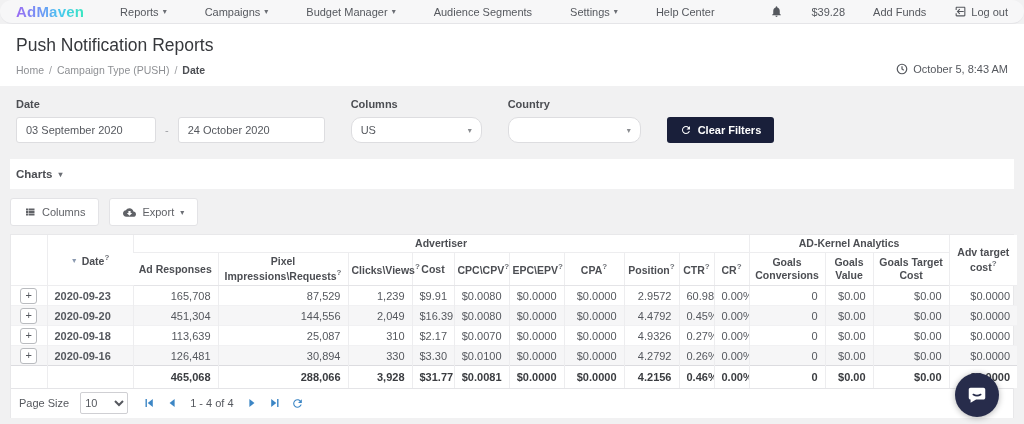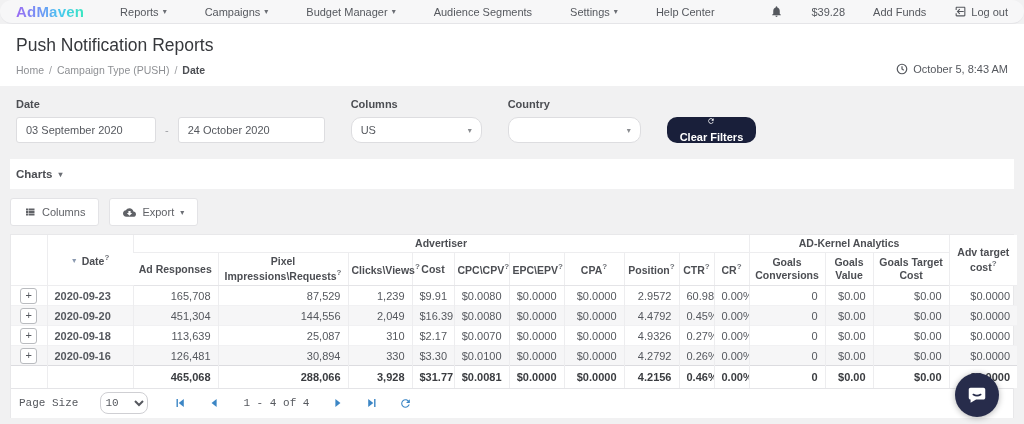--- a/index.html
+++ b/index.html
@@ -48,23 +48,23 @@
   .input-from { width: 140px; } .input-to { width: 147px; }
   .range-sep { color: #9b9da1; font-size: 11px; }
   .fake-select {
     height: 26px; border: 1px solid #dddde0; border-radius: 10px; background: #fff;
     font-size: 11px; color: #55585e; padding: 0 9px; display: flex; align-items: center;
     justify-content: space-between; cursor: pointer;
   }
   .select-campaign { width: 131px; } .select-country { width: 133px; }
   .fake-select .caret { color: #8a8c90; }
   .clear-filters-btn {
-    height: 26px; background: #191f3a; color: #fff; border: none; border-radius: 10px;
+    height: 26px; background: #191f3a; color: #fff; border: none; border-radius: 3px;
     font-family: inherit; font-size: 11px; font-weight: 700; padding: 0 13px;
-    display: inline-flex; align-items: center; gap: 6px; cursor: pointer; margin-left: 0; flex-direction: column;
+    display: inline-flex; align-items: center; gap: 6px; cursor: pointer; margin-left: 0;
   }
   
   .charts-bar {
     background: #fff; margin: 3px 10px 0 10px; height: 30px;
     display: flex; align-items: center; padding: 0 6px;
   }
   .charts-toggle { font-size: 11.5px; font-weight: 700; color: #4c4e53; display: flex; align-items: center; gap: 6px; cursor: pointer; }
   
   .toolbar { padding: 9px 16px 8px 10px; display: flex; align-items: center; gap: 10px; }
   .tool-btn {
@@ -94,24 +94,24 @@
   td.cell-date { text-align: left; font-weight: bold; }
   td.expand-cell { text-align: center; padding: 0; }
   .expand-btn {
     width: 17px; height: 16px; border: 1px solid #b9bbbf; border-radius: 3px; background: #fff;
     font-size: 11px; line-height: 13px; color: #55585e; cursor: pointer; padding: 0;
   }
   tfoot td { font-weight: 700; color: #3a3c40; height: 22px; border-top: 1px solid #dcdce0; background: #fff; }
   
   .pagination {
     background: #fff; border-top: 1px solid #e4e4e7; height: 30px;
-    display: flex; align-items: center; gap: 18px; padding: 0 8px; font-size: 11px; color: #55585e; font-family: Liberation Mono, monospace;
+    display: flex; align-items: center; gap: 7px; padding: 0 8px; font-size: 11px; color: #55585e;
   }
   .page-size-select {
-    height: 22px; width: 48px; border: 1px solid #cfcfd3; border-radius: 8px;
+    height: 22px; width: 48px; border: 1px solid #cfcfd3; border-radius: 2px;
     font-family: inherit; font-size: 11px; color: #55585e; background: #fff; margin: 0 6px 0 4px;
   }
   .pager-btn { background: none; border: none; cursor: pointer; padding: 0 1px; display: flex; align-items: center; }
   .pager-range { margin: 0 3px; color: #55585e; }
   
   .chat-bubble {
     position: absolute; right: 25px; bottom: 7px; width: 44px; height: 44px; border-radius: 50%;
     background: #272c4b; display: flex; align-items: center; justify-content: center;
     box-shadow: 0 1px 6px rgba(0,0,0,.3); cursor: pointer;
   }

